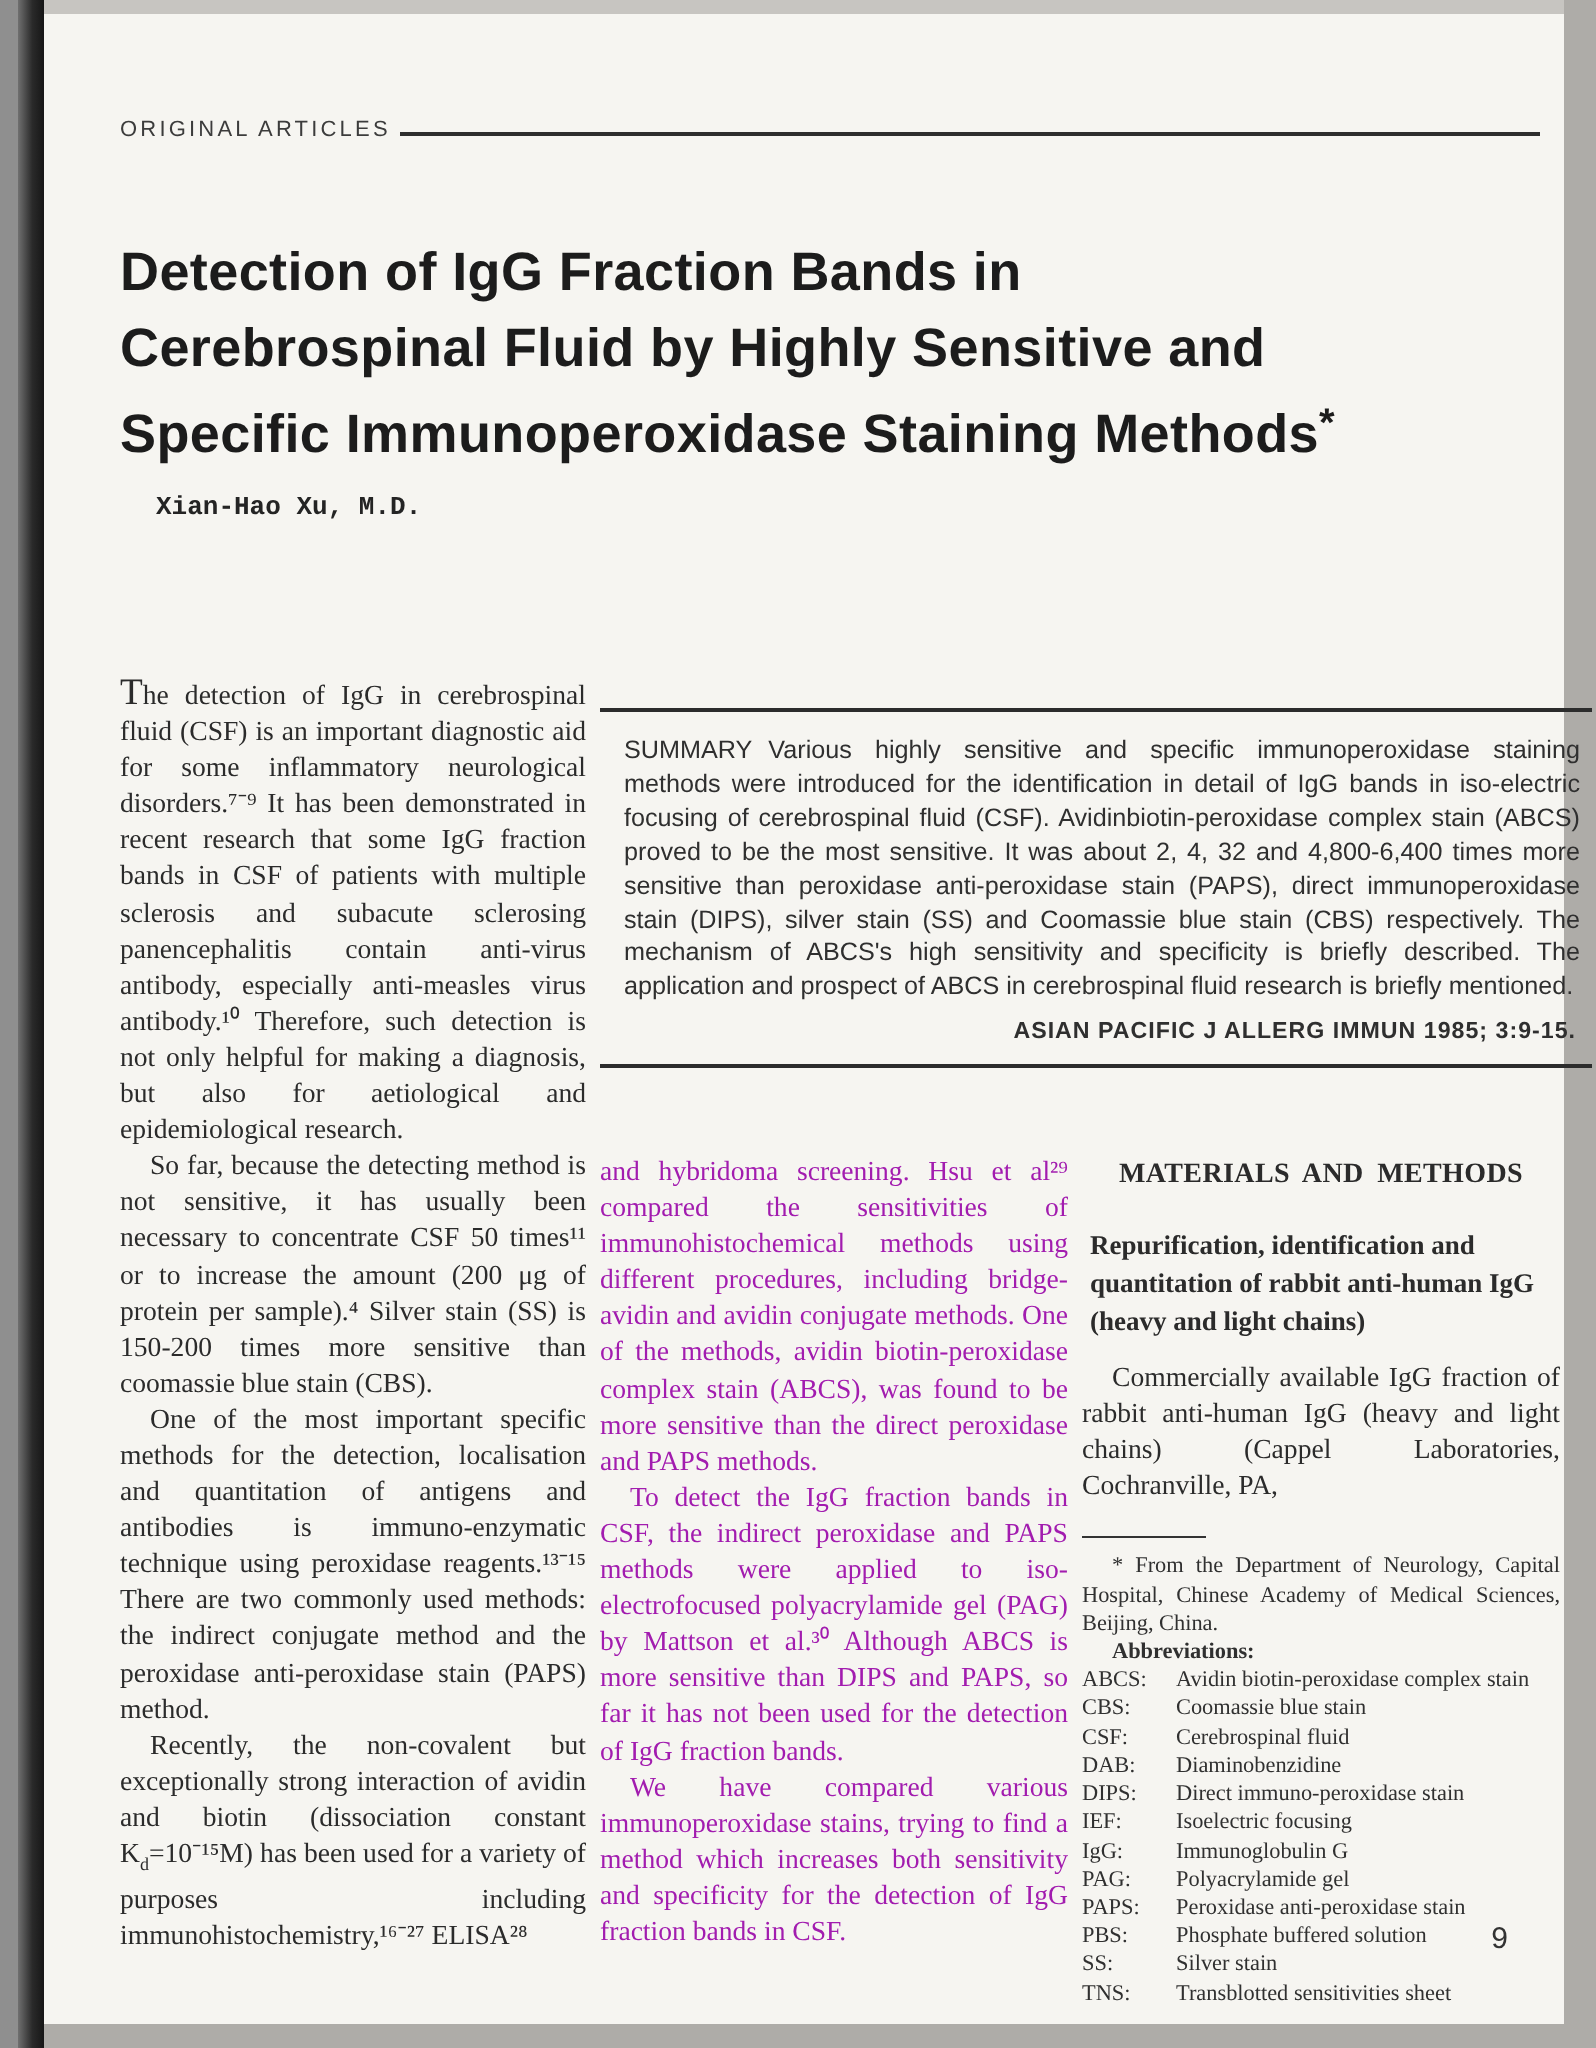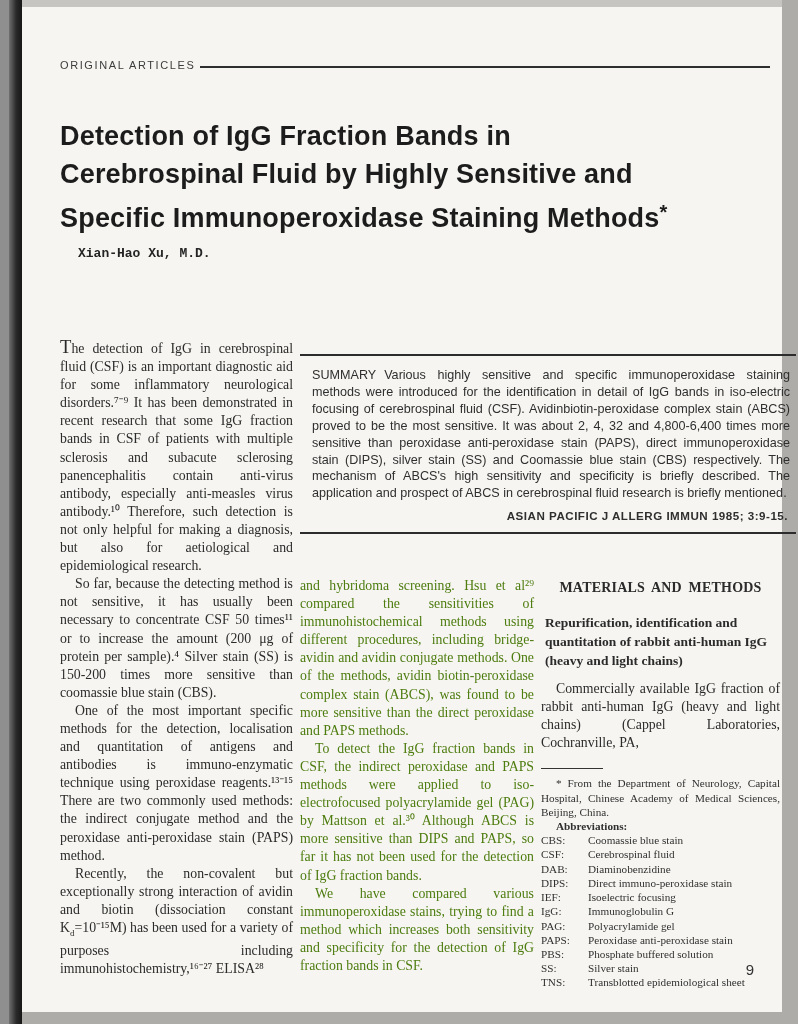--- a/index.html
+++ b/index.html
@@ -28,21 +28,21 @@
   .title .fn-mark{font-size:20px;vertical-align:8px;}
   .author{position:absolute;left:56px;top:239px;font-family:Liberation Mono, monospace;
     font-weight:bold;font-size:13px;color:#242424;}
   
   .bodytext p{margin:0;text-align:justify;text-indent:15px;}
   .bodytext p.noindent{text-indent:0;}
   .col-left{position:absolute;left:38px;top:331px;width:233px;
     font-size:13.8px;line-height:18.1px;color:#2b2b2b;}
   .col-left p.dropcap::first-letter{font-size:135%;}
   .col-mid{position:absolute;left:278px;top:570px;width:234px;
-    font-size:13.8px;line-height:18.1px;color:#4d7c0f;}
+    font-size:13.8px;line-height:18.1px;color:#a21caf;}
   .col-right{position:absolute;left:519px;top:570px;width:239px;
     font-size:13.8px;line-height:18.1px;color:#2b2b2b;}
   
   .summary-box{position:absolute;left:278px;top:347px;width:478px;
     border-top:2px solid #2c2c2c;border-bottom:2px solid #2c2c2c;
     padding:11px 6px 7px 12px;
     font-family:"Liberation Sans",sans-serif;font-size:12.6px;line-height:16.9px;
     color:#2f2f2f;text-align:justify;}
   .summary-label{font-weight:normal;padding-right:8px;}
   .summary-citation{text-align:right;font-family:"Liberation Sans",sans-serif;
@@ -106,20 +106,24 @@
   <div class="col-right bodytext">
     <div class="h-materials">MATERIALS AND METHODS</div>
     <div class="subhead">Repurification, identification and quantitation of rabbit anti-human IgG (heavy and light chains)</div>
     <p>Commercially available IgG fraction of rabbit anti-human IgG (heavy and light chains) (Cappel Laboratories, Cochranville, PA,</p>
 
     <div class="footnote">
       <div class="footnote-rule"></div>
       <p class="affiliation">* From the Department of Neurology, Capital Hospital, Chinese Academy of Medical Sciences, Beijing, China.</p>
       <p class="abbrev-label">Abbreviations:</p>
       <div class="abbrev-row">
+          <span class="abbrev-abbr">ABCS:</span>
+          <span class="abbrev-def">Avidin biotin-peroxidase complex stain</span>
+        </div>
+      <div class="abbrev-row">
           <span class="abbrev-abbr">CBS:</span>
           <span class="abbrev-def">Coomassie blue stain</span>
         </div>
       <div class="abbrev-row">
           <span class="abbrev-abbr">CSF:</span>
           <span class="abbrev-def">Cerebrospinal fluid</span>
         </div>
       <div class="abbrev-row">
           <span class="abbrev-abbr">DAB:</span>
           <span class="abbrev-def">Diaminobenzidine</span>
@@ -147,20 +151,20 @@
       <div class="abbrev-row">
           <span class="abbrev-abbr">PBS:</span>
           <span class="abbrev-def">Phosphate buffered solution</span>
         </div>
       <div class="abbrev-row">
           <span class="abbrev-abbr">SS:</span>
           <span class="abbrev-def">Silver stain</span>
         </div>
       <div class="abbrev-row">
           <span class="abbrev-abbr">TNS:</span>
-          <span class="abbrev-def">Transblotted epidemiological sheet</span>
+          <span class="abbrev-def">Transblotted sensitivities sheet</span>
         </div>
     </div>
   </div>
 
   <div class="page-number">9</div>
 
 </div>
 
 </body></html>

